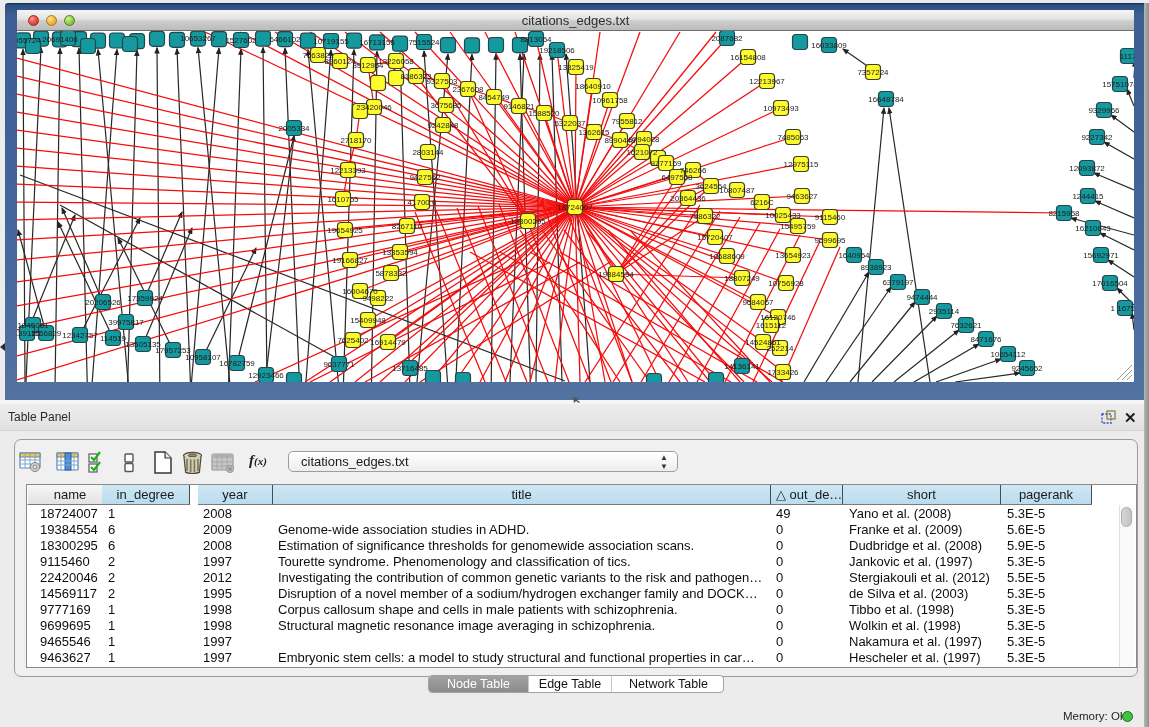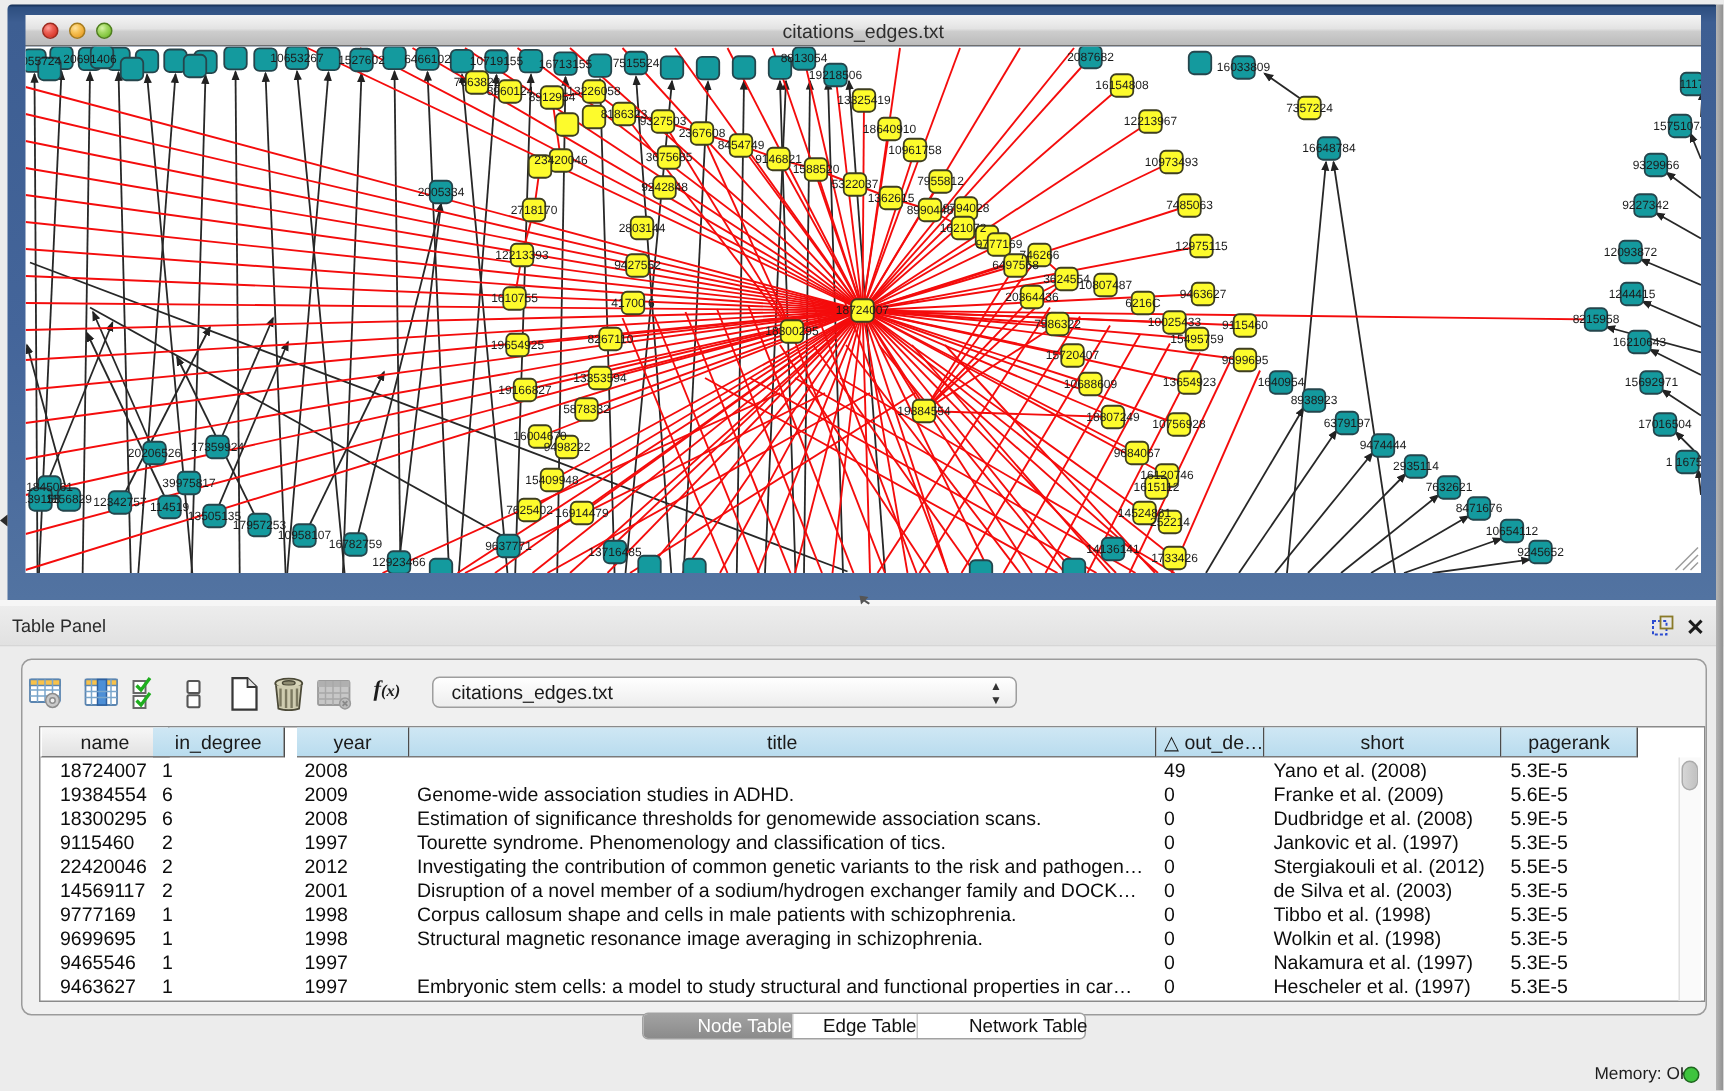--- a/index.html
+++ b/index.html
@@ -39,21 +39,21 @@
 .hd{position:absolute;top:485px;height:20px;background:linear-gradient(180deg,#cfe7f4,#b9dcee);
  border-right:1px solid #4c4c4c;border-bottom:1px solid #7a7a7a;font-size:13px;color:#1a1a1a;text-align:center;line-height:19px;white-space:nowrap;overflow:hidden}
 #hname{background:linear-gradient(180deg,#f7f7f7,#e2e2e2);border-left:1px solid #fff}
 .trow{position:absolute;left:0;width:1092px;height:16px;font-size:13px;color:#0d0d0d;overflow:hidden}
 .trow .c{position:absolute;top:1px;white-space:nowrap;overflow:hidden}
 
 #sbar{position:absolute;left:1119px;top:505px;width:15px;height:162px;background:#fafafa;border-left:1px solid #e0e0e0}
 #sthumb{position:absolute;left:1121px;top:507px;width:11px;height:20px;background:linear-gradient(90deg,#d6d6d6,#c2c2c2);border:1px solid #ababab;border-radius:5.5px}
 
 #tabs{position:absolute;left:428px;top:675px;width:296px;height:18px;border:1px solid #a2a2a2;border-radius:4px;background:#fff;font-size:12.5px}
-.seg{position:absolute;top:0;height:16px;line-height:16px;text-align:right;color:#111}
+.seg{position:absolute;top:0;height:16px;line-height:16px;text-align:center;color:#111}
 #seg1{left:0;width:99px;background:linear-gradient(180deg,#a2a2a2,#8b8b8b);color:#fff;border-radius:3px 0 0 3px}
 #seg2{left:99px;width:83px;border-left:1px solid #c9c9c9}
 #seg3{left:182px;width:114px;border-left:1px solid #c9c9c9}
 
 #mem{position:absolute;left:1063px;top:710px;font-size:11.5px;color:#1e1e1e}
 #memdot{position:absolute;left:1122px;top:711px;width:11px;height:11px;border-radius:50%;background:#3ec43e;border:1px solid #1e671e}
 #rstrip{position:absolute;left:1144px;top:3px;width:5px;height:724px;background:linear-gradient(90deg,#b5b5b5,#8f8f8f)}
 #lmark{position:absolute;left:0px;top:343px;width:0;height:0;border-top:4px solid transparent;border-bottom:4px solid transparent;border-right:5px solid #2a2a2a}
 </style></head>
 <body>
@@ -685,21 +685,21 @@
     <span class="c" style="left:108px">2</span>
     <span class="c" style="left:203px">2012</span>
     <span class="c" style="left:278px;width:488px">Investigating the contribution of common genetic variants to the risk and pathogen…</span>
     <span class="c" style="left:776px">0</span>
     <span class="c" style="left:849px">Stergiakouli et al. (2012)</span>
     <span class="c" style="left:1007px">5.5E-5</span>
   </div>
 <div class="trow" style="top:585px">
     <span class="c" style="left:40px">14569117</span>
     <span class="c" style="left:108px">2</span>
-    <span class="c" style="left:203px">2001</span>
+    <span class="c" style="left:203px">1995</span>
     <span class="c" style="left:278px;width:488px">Disruption of a novel member of a sodium/hydrogen exchanger family and DOCK…</span>
     <span class="c" style="left:776px">0</span>
     <span class="c" style="left:849px">de Silva et al. (2003)</span>
     <span class="c" style="left:1007px">5.3E-5</span>
   </div>
 <div class="trow" style="top:601px">
     <span class="c" style="left:40px">9777169</span>
     <span class="c" style="left:108px">1</span>
     <span class="c" style="left:203px">1998</span>
     <span class="c" style="left:278px;width:488px">Corpus callosum shape and cells in male patients with schizophrenia.</span>

